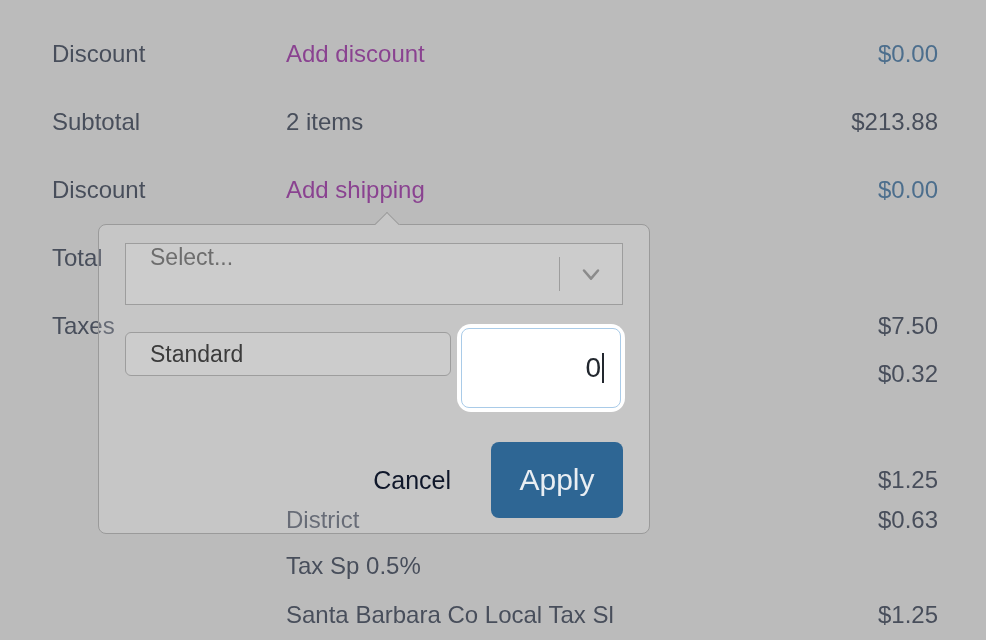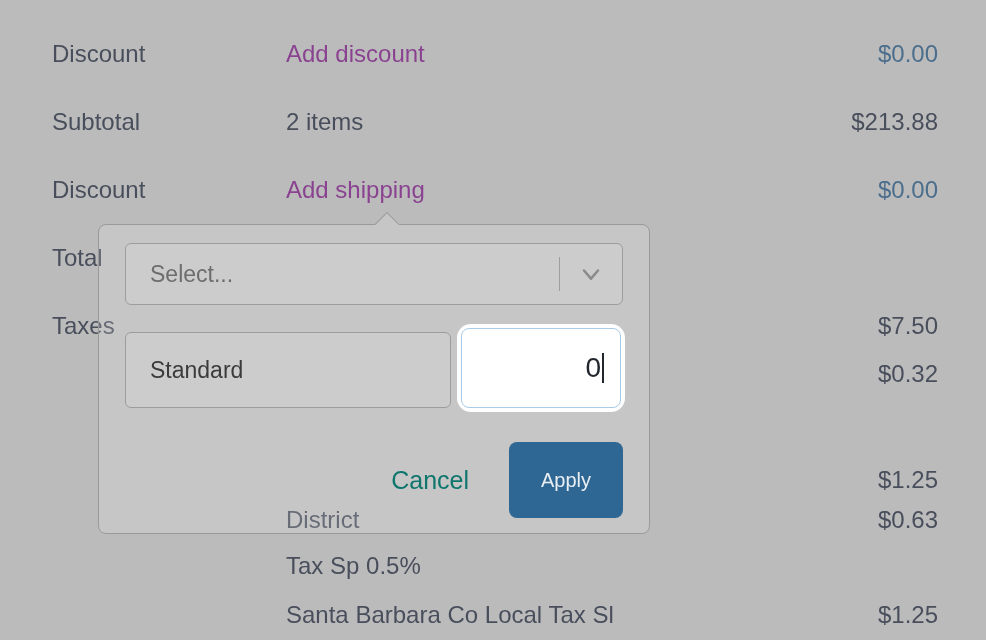--- a/index.html
+++ b/index.html
@@ -115,24 +115,23 @@
     left: 26px;
     right: 26px;
     top: 18px;
   }
 
   
   .select-control {
     position: relative;
     height: 62px;
     border: 1px solid #9d9d9d;
-    border-radius: 6px;
+    border-radius: 0;
     background: rgba(250, 250, 250, 0.12);
     display: flex;
-    align-items: center;
     cursor: pointer;
   }
 
   .select-placeholder {
     margin-left: 24px;
     font-size: 23px;
     color: #6d6d6d;
   }
 
   .select-divider {
@@ -163,21 +162,21 @@
     position: relative;
     margin-top: 27px;
     height: 64px;
   }
 
   .text-field {
     position: absolute;
     left: 0;
     top: 0;
     width: 326px;
-    height: 76px;
+    height: 44px;
     border: 1px solid #9d9d9d;
     border-radius: 6px;
     background: rgba(250, 250, 250, 0.12);
     display: flex;
     align-items: center;
     padding-left: 24px;
     font-size: 23px;
     color: #3b3b3b;
     font-family: "Liberation Sans", sans-serif;
   }
@@ -231,35 +230,35 @@
     display: flex;
     align-items: center;
     gap: 0px;
   }
 
   .btn-cancel {
     background: none;
     border: none;
     font-family: "Liberation Sans", sans-serif;
     font-size: 25px;
-    color: #0f766e;
+    color: #0f172a;
     cursor: pointer;
     padding: 10px 18px;
     margin-right: 22px;
   }
 
   .btn-apply {
     background: #2e6694;
     border: none;
     border-radius: 8px;
     font-family: "Liberation Sans", sans-serif;
-    font-size: 20px;
+    font-size: 30px;
     color: #e9eef3;
     cursor: pointer;
-    width: 114px;
+    width: 132px;
     height: 76px;
   }
 </style>
 </head>
 <body>
 
 <div id="summary">
     <div class="row" style="top: 34px;">
       <span class="label">Discount</span>
       <span class="middle link">Add discount</span>

